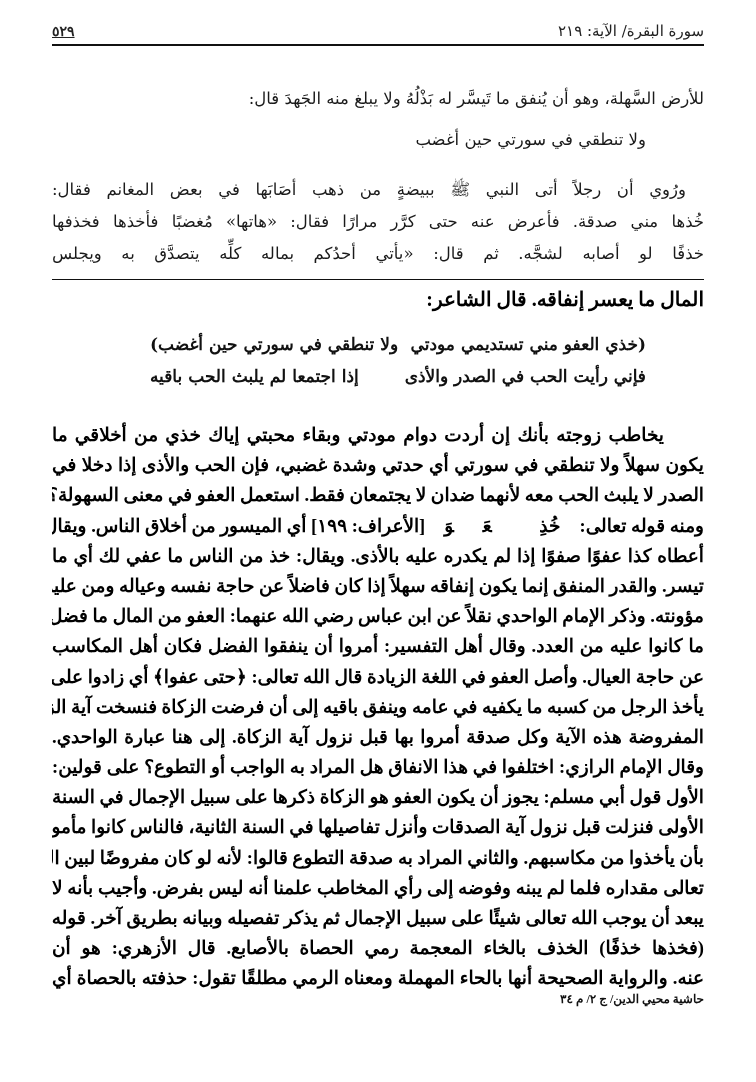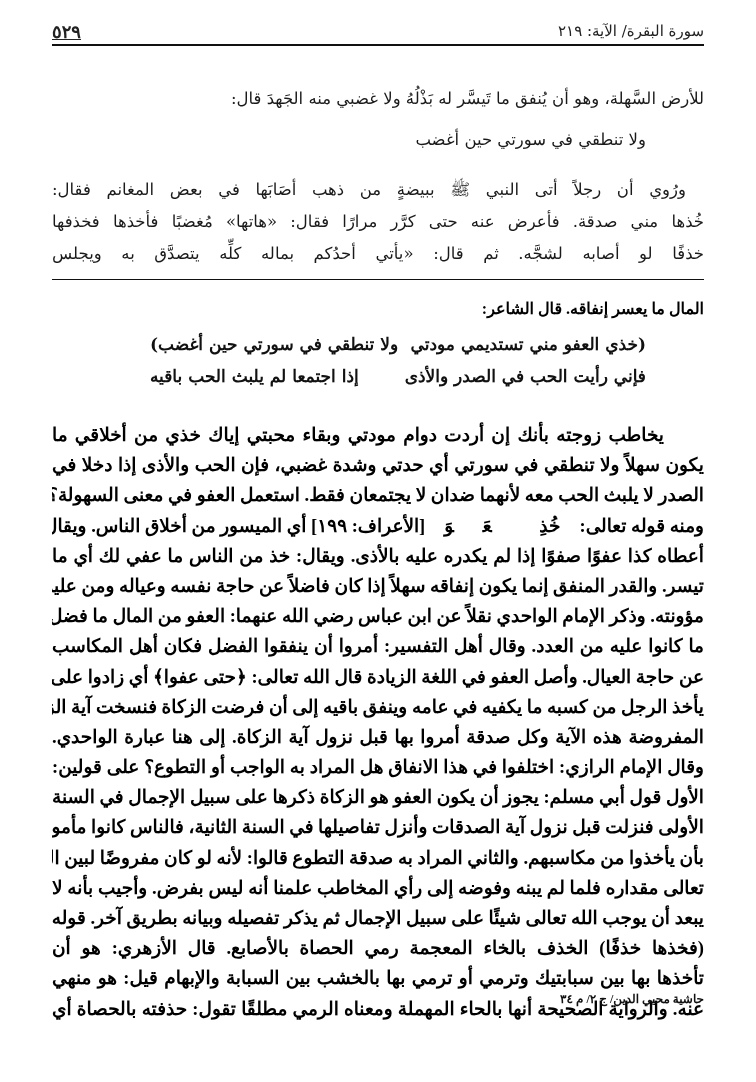--- a/index.html
+++ b/index.html
@@ -7,21 +7,21 @@
       width: 756px; height: 1082px; position: relative; overflow: hidden;
       font-family: "DejaVu Serif", "Liberation Serif", serif;
       color: #111111;
     }
     .page { position: absolute; left: 0; top: 0; width: 756px; height: 1082px; }
     .header {
       position: absolute; left: 52px; right: 52px; top: 18px; height: 26px;
       direction: rtl; display: flex; justify-content: space-between; align-items: center;
       font-size: 15px; color: #222;
     }
-    .header .page-no { font-weight: bold; font-size: 18px; text-decoration: underline; }
+    .header .page-no { font-weight: bold; font-size: 14px; text-decoration: underline; }
     .rule {
       position: absolute; left: 52px; right: 52px; height: 0;
       border-top: 2px solid #111;
     }
     .rule.top { top: 44px; }
     .rule.mid { top: 279px; border-top-width: 1.5px; }
     .block { position: absolute; left: 52px; right: 52px; direction: rtl; text-align: justify; }
     .line {
       white-space: nowrap; overflow: hidden; text-align: justify;
       text-align-last: justify; height: 30px; line-height: 30px;
@@ -30,21 +30,21 @@
     .upper { font-family: "DejaVu Serif", serif; font-size: 16.5px; color: #1a1a1a; }
     .lower { font-family: "Liberation Serif", "DejaVu Serif", serif; font-size: 18.5px; font-weight: bold; color: #000; }
     .verse {
       position: absolute; left: 120px; right: 110px; direction: rtl;
       display: flex; justify-content: space-between; white-space: nowrap;
     }
     .upper-intro { top: 84px; }
     .upper-verse { top: 130px; font-size: 16.5px; }
     .upper-para { top: 174px; }
     .upper-para .line { height: 32px; line-height: 32px; }
-    .lower-intro { top: 294px; font-size: 16px; }
+    .lower-intro { top: 284px; font-size: 20px; }
     .lower-verse1 { top: 334px; font-size: 17px; font-weight: bold; left: 150px; right: 110px; }
     .lower-verse2 { top: 366px; font-size: 17px; font-weight: bold; left: 150px; right: 110px; }
     .lower-body { top: 408px; }
     .lower-body .line { height: 30.2px; line-height: 30.2px; }
     .lower-body .line.indent { padding-right: 40px; margin-top: 12px; }
     .footer-sig {
       position: absolute; right: 52px; top: 992px; direction: rtl;
       font-family: "Liberation Serif", serif; font-weight: bold; font-size: 12px;
     }
   </style>
@@ -53,21 +53,21 @@
 
 <div class="page">
 
   <div class="header">
     <span>سورة البقرة/ الآية: ٢١٩</span>
     <span class="page-no">٥٢٩</span>
   </div>
   <div class="rule top"></div>
 
   <div class="block upper upper-intro">
-    <div class="line last">للأرض السَّهلة، وهو أن يُنفق ما تَيسَّر له بَذْلُهُ ولا غضبي منه الجَهدَ قال:</div>
+    <div class="line last">للأرض السَّهلة، وهو أن يُنفق ما تَيسَّر له بَذْلُهُ ولا يبلغ منه الجَهدَ قال:</div>
   </div>
 
   <div class="verse upper upper-verse">
     <span>ولا تنطقي في سورتي حين أغضب</span>
   </div>
 
   <div class="block upper upper-para">
     <div class="line" style="padding-right:18px">ورُوي أن رجلاً أتى النبي ﷺ ببيضةٍ من ذهب أصَابَها في بعض المغانم فقال:</div>
     <div class="line">خُذها مني صدقة. فأعرض عنه حتى كرَّر مرارًا فقال: «هاتها» مُغضبًا فأخذها فخذفها</div>
     <div class="line">خذفًا لو أصابه لشجَّه. ثم قال: «يأتي أحدُكم بماله كلِّه يتصدَّق به ويجلس</div>
@@ -100,19 +100,18 @@
     <div class="line">عن حاجة العيال. وأصل العفو في اللغة الزيادة قال الله تعالى: ﴿حتى عفوا﴾ أي زادوا على</div>
     <div class="line">يأخذ الرجل من كسبه ما يكفيه في عامه وينفق باقيه إلى أن فرضت الزكاة فنسخت آية الزكاة</div>
     <div class="line">المفروضة هذه الآية وكل صدقة أمروا بها قبل نزول آية الزكاة. إلى هنا عبارة الواحدي.</div>
     <div class="line">وقال الإمام الرازي: اختلفوا في هذا الانفاق هل المراد به الواجب أو التطوع؟ على قولين:</div>
     <div class="line">الأول قول أبي مسلم: يجوز أن يكون العفو هو الزكاة ذكرها على سبيل الإجمال في السنة</div>
     <div class="line">الأولى فنزلت قبل نزول آية الصدقات وأنزل تفاصيلها في السنة الثانية، فالناس كانوا مأمورين</div>
     <div class="line">بأن يأخذوا من مكاسبهم. والثاني المراد به صدقة التطوع قالوا: لأنه لو كان مفروضًا لبين الله</div>
     <div class="line">تعالى مقداره فلما لم يبنه وفوضه إلى رأي المخاطب علمنا أنه ليس بفرض. وأجيب بأنه لا</div>
     <div class="line">يبعد أن يوجب الله تعالى شيئًا على سبيل الإجمال ثم يذكر تفصيله وبيانه بطريق آخر. قوله:</div>
     <div class="line">(فخذها خذفًا) الخذف بالخاء المعجمة رمي الحصاة بالأصابع. قال الأزهري: هو أن</div>
-    <div class="line">تأخذها بها بين سبابتيك وترمي أو ترمي بها بالخشب بين السبابة والإبهام قيل: هو منهي</div>
     <div class="line">عنه. والرواية الصحيحة أنها بالحاء المهملة ومعناه الرمي مطلقًا تقول: حذفته بالحصاة أي</div>
   </div>
 
   <div class="footer-sig">حاشية محيي الدين/ ج ٢/ م ٣٤</div>
 
 </div>
 
 </body></html>

